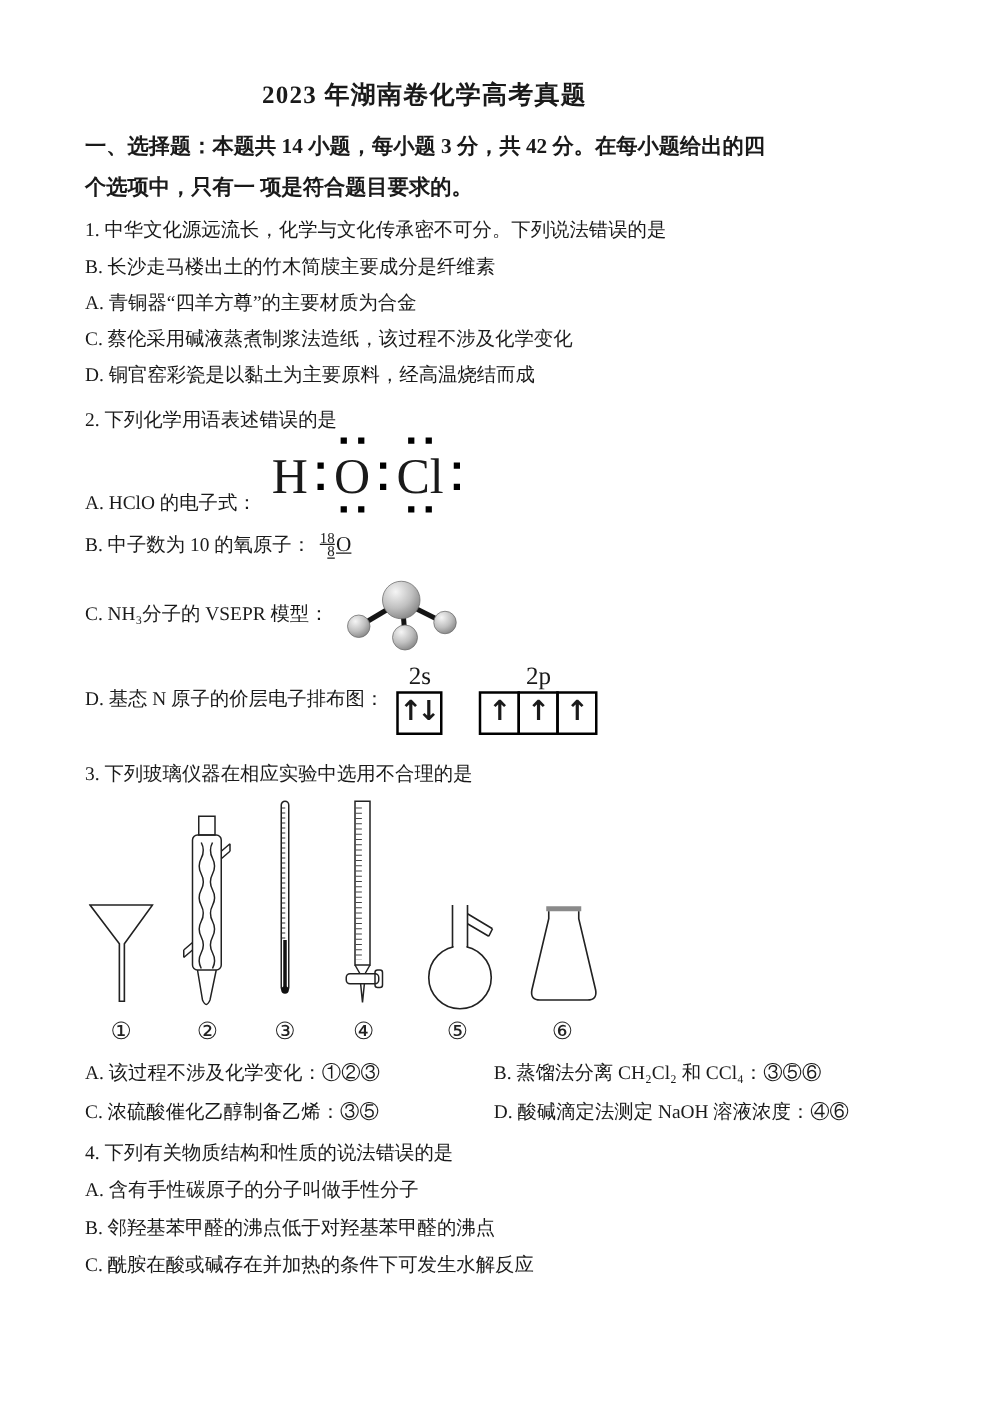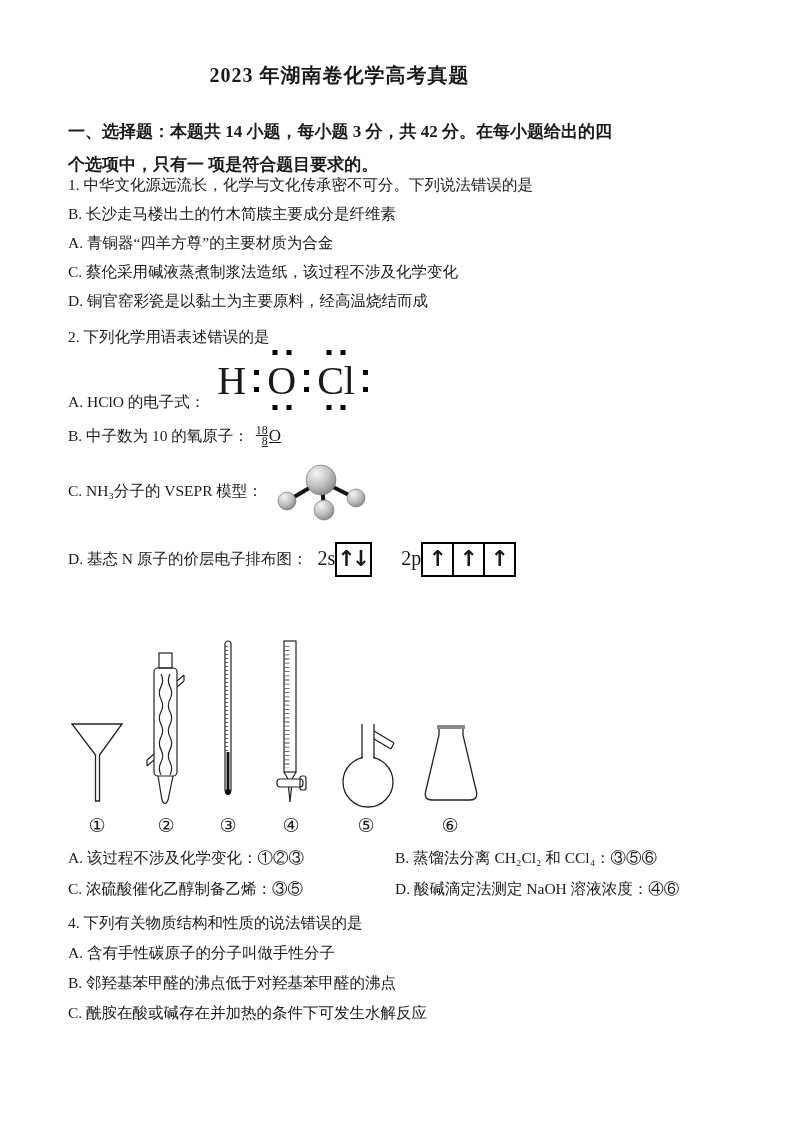--- a/index.html
+++ b/index.html
@@ -1,20 +1,20 @@
 <!DOCTYPE html>
 <html><head>
 <meta charset="utf-8">
 <style>
   html,body{margin:0;padding:0;background:#fff;}
   .page{position:relative;width:679px;height:1122px;background:#ffffff;overflow:hidden;
         font-family:"Liberation Serif","DejaVu Serif",serif;color:#1a1a1a;}
   .abs{position:absolute;}
   .title{top:62px;left:0;right:0;text-align:center;font-size:20px;font-weight:bold;letter-spacing:1px;}
-  .section{top:100px;left:68px;right:56px;font-size:17px;font-weight:bold;line-height:33px;margin-top:15px;}
+  .section{top:100px;left:68px;right:56px;font-size:17px;font-weight:bold;line-height:33px;}
   .qblock{left:68px;right:46px;font-size:15.5px;}
   #q1{top:170px;} #q2{top:322px;} #q3{top:605px;} #q4{top:908px;}
   .line{display:block;height:29px;line-height:29px;white-space:nowrap;}
   .line30{display:block;height:30px;line-height:30px;white-space:nowrap;}
   .row{display:flex;align-items:center;white-space:nowrap;}
   .rowA{height:62px;align-items:flex-end;} .rowB{height:46px;} .rowC{height:64px;} .rowD{height:72px;}
   
   .lewis{display:inline-flex;align-items:center;margin-left:8px;font-size:40px;line-height:1;padding:14px 6px 12px 2px;}
   .lw-atom{position:relative;display:inline-block;padding:0 2px;}
   .pair-h{position:absolute;left:50%;transform:translateX(-50%);display:flex;gap:9px;}
@@ -22,21 +22,21 @@
   .pair-v{display:inline-flex;flex-direction:column;gap:12px;margin:0 6px;}
   .dot{width:5px;height:5px;background:#000;}
   
   .isotope{display:inline-flex;align-items:center;margin-left:7px;text-decoration:underline;}
   .iso-stack{display:inline-flex;flex-direction:column;align-items:flex-end;font-size:12px;line-height:11px;margin-right:1px;}
   .iso-sym{font-size:17px;}
   
   .vsepr{margin-left:6px;}
   
   .orb-diagram{display:inline-flex;align-items:flex-start;gap:29px;margin-left:10px;}
-  .orb-group{display:inline-flex;flex-direction:row;align-items:center;}
+  .orb-group{display:inline-flex;flex-direction:column;align-items:center;}
   .orb-label{font-size:20px;line-height:20px;margin-bottom:2px;}
   .obox{width:29px;height:31px;border:2px solid #000;display:flex;align-items:center;justify-content:center;
         font-family:"DejaVu Sans",sans-serif;font-size:22px;font-weight:bold;line-height:1;}
   .sbox{letter-spacing:-4px;padding-right:4px;}
   .pboxes{display:flex;}
   .pboxes .obox{margin-left:-2px;} .pboxes .obox:first-child{margin-left:0;}
   
   .glassware{position:absolute;left:0;top:35px;width:660px;height:200px;}
   .app{position:absolute;}
   .applabel{position:absolute;top:174px;width:44px;text-align:center;
@@ -154,20 +154,21 @@
             <span class="obox">↑</span>
             <span class="obox">↑</span>
             <span class="obox">↑</span>
           </span>
         </span>
       </span>
     </div>
   </div>
 
   <div class="abs qblock" id="q3" style="height:310px;">
+    <span class="line">3. 下列玻璃仪器在相应实验中选用不合理的是</span>
 
     <div class="glassware">
 
       <div class="app" style="left:3px;top:82px;">
         <svg width="52" height="84" viewBox="0 0 52 84" fill="none" stroke="#222" stroke-width="1.3">
           <path d="M1,2 L51,2 L28.5,33 L28.5,79 L24.5,79 L24.5,33 Z"></path>
         </svg>
       </div>
 
       <div class="app" style="left:78px;top:12px;">

